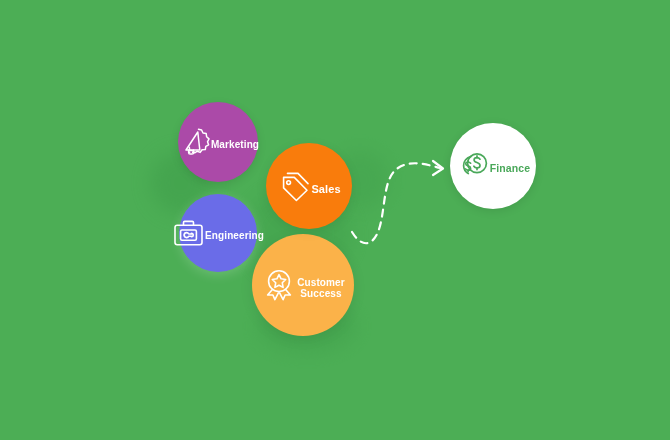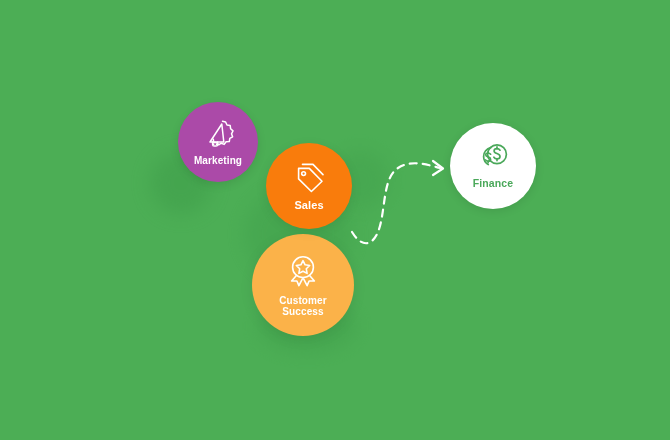--- a/index.html
+++ b/index.html
@@ -27,21 +27,21 @@
     background: #3f9e4a;
     filter: blur(9px);
     opacity: 0.55;
     pointer-events: none;
   }
 
   .node {
     position: absolute;
     border-radius: 50%;
     display: flex;
-    flex-direction: column;
+    flex-direction: row;
     align-items: center;
     justify-content: center;
     box-sizing: border-box;
     text-align: center;
     line-height: 1.12;
     user-select: none;
   }
   .node .glyph {
     display: block;
     line-height: 0;
@@ -118,20 +118,35 @@
           <path d="M20.8 6.0 L9.0 24.0 L22.8 24.0 Z"></path>
           <path d="M11.6 24.0 L11.6 26.4 C11.6 27.3 12.3 28.0 13.2 28.0 L15.0 28.0 C15.9 28.0 16.6 27.3 16.6 26.4 L16.6 24.0"></path>
           <circle cx="12.5" cy="26.2" r="0.9" fill="#ffffff" stroke="none"></circle>
           <circle cx="15.7" cy="26.2" r="0.9" fill="#ffffff" stroke="none"></circle>
         </g>
       </svg>
     </span>
     <span class="caption">Marketing</span>
   </div>
 
+  <div class="node" id="node-engineering">
+    <span class="glyph">
+      <svg width="33" height="29" viewBox="0 0 33 29" xmlns="http://www.w3.org/2000/svg">
+        <g fill="none" stroke="#ffffff" stroke-width="1.6" stroke-linecap="round" stroke-linejoin="round">
+          <path d="M11.5 6.0 L11.5 3.6 C11.5 2.9 12.0 2.4 12.7 2.4 L20.3 2.4 C21.0 2.4 21.5 2.9 21.5 3.6 L21.5 6.0"></path>
+          <rect x="3.0" y="6.2" width="27" height="19.6" rx="2.2"></rect>
+          <rect x="8.6" y="11.0" width="15.8" height="10.2" rx="1.4"></rect>
+          <path d="M12.2 16.1 C12.2 14.7 13.3 13.6 14.6 13.6 C15.6 13.6 16.4 14.2 16.8 15.0 L19.4 15.0"></path>
+          <path d="M12.2 16.1 C12.2 17.5 13.3 18.6 14.6 18.6 C15.6 18.6 16.4 18.0 16.8 17.2 L19.4 17.2"></path>
+          <path d="M19.4 14.4 C20.4 14.4 21.2 15.2 21.2 16.1 C21.2 17.0 20.4 17.8 19.4 17.8"></path>
+        </g>
+      </svg>
+    </span>
+    <span class="caption">Engineering</span>
+  </div>
 
   <div class="node" id="node-customer-success">
     <span class="glyph">
       <svg width="36" height="36" viewBox="0 0 36 36" xmlns="http://www.w3.org/2000/svg">
         <g fill="none" stroke="#ffffff" stroke-width="1.6" stroke-linecap="round" stroke-linejoin="round">
           <circle cx="18" cy="14.2" r="10.4"></circle>
           <path d="M18 7.6 L20.1 11.8 L24.7 12.5 L21.3 15.8 L22.1 20.4 L18 18.2 L13.9 20.4 L14.7 15.8 L11.3 12.5 L15.9 11.8 Z"></path>
           <path d="M11.6 22.3 L6.6 28.0 L11.9 28.0 L13.9 32.6 L17.4 25.9"></path>
           <path d="M24.4 22.3 L29.4 28.0 L24.1 28.0 L22.1 32.6 L18.6 25.9"></path>
         </g>

